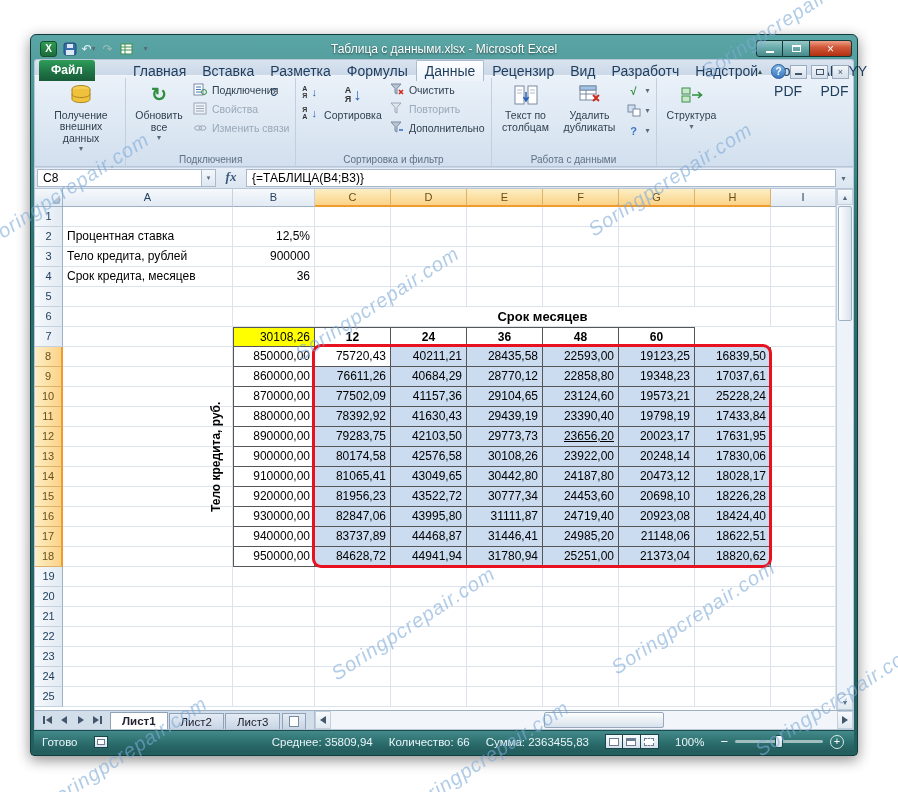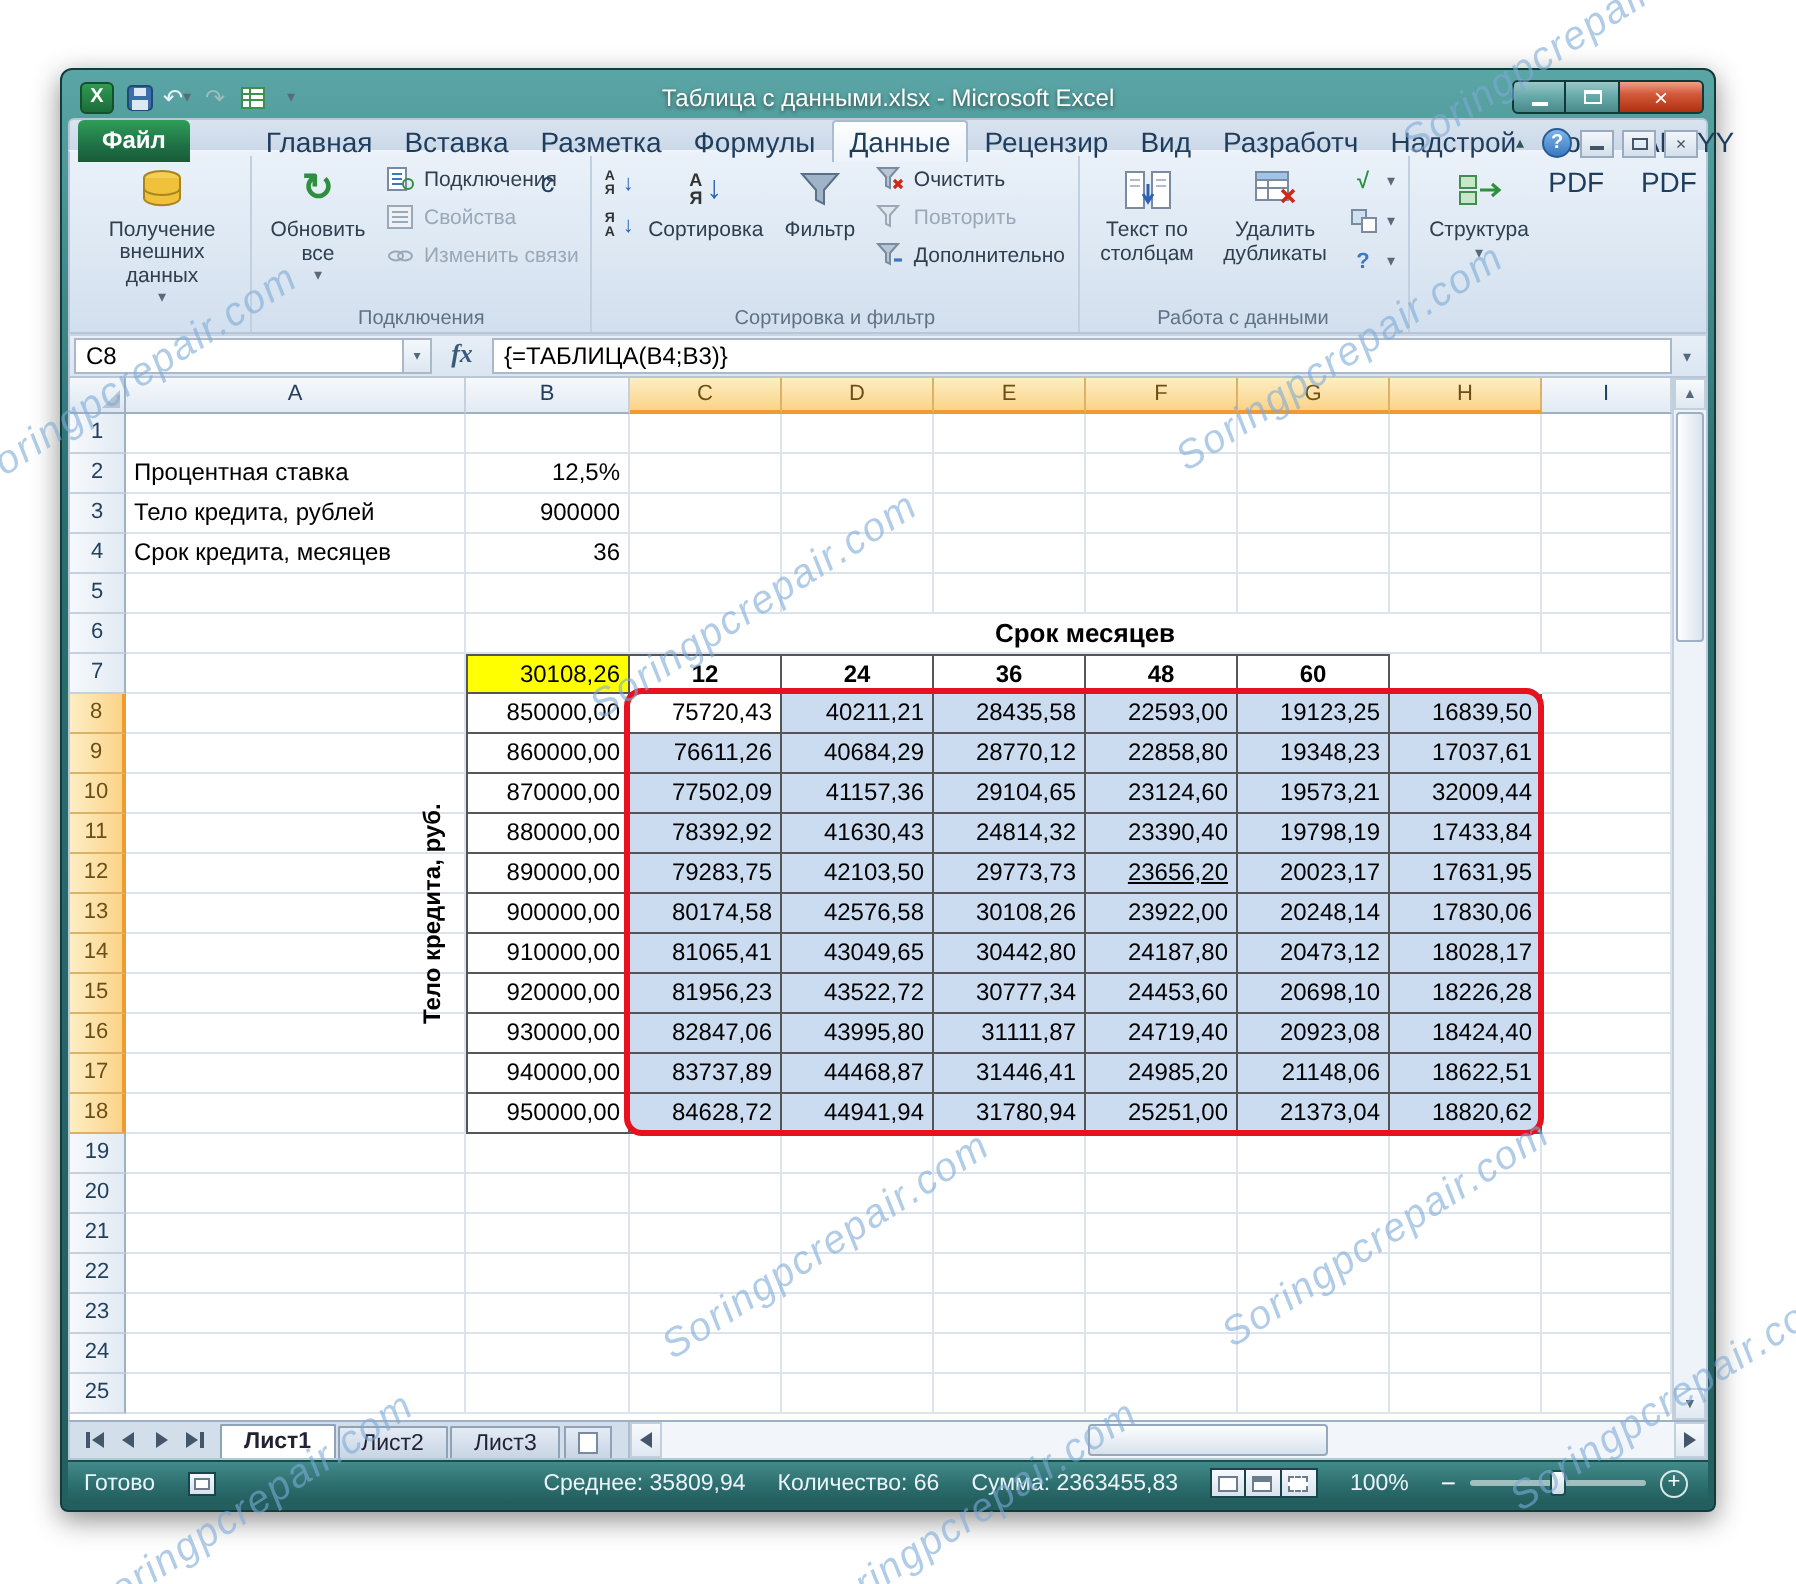--- a/index.html
+++ b/index.html
@@ -289,28 +289,20 @@
             <span class="sortbig">
               <span class="letters">
                   <i>А</i>
                   <i>Я</i>
                 </span>
               <span class="bigarrow">↓</span>
             </span>
           </span>
           <span>Сортировка</span>
         </div>
-        <div class="bigbtn" style="width:48px;">
-          <span class="bicon">
-            <svg width="22" height="20">
-                <polygon points="2,2 20,2 13,10 13,17 9,15 9,10" fill="#9fb4c8" stroke="#5a7088"></polygon>
-              </svg>
-          </span>
-          <span>Фильтр</span>
-        </div>
         <div class="smallcol">
           <div class="smallbtn">
             <span class="sicon">
               <svg width="14" height="13">
                   <polygon points="1,1 11,1 7,5.5 7,11 5,10 5,5.5" fill="#b8c6d4" stroke="#7a8aa0"></polygon>
                   <path d="M9 7l4 4M13 7l-4 4" stroke="#d02818" stroke-width="1.6"></path>
                 </svg>
             </span>
             <span>Очистить</span>
           </div>
@@ -528,30 +520,30 @@
           </div>
           <div class="grow">
             <div class="rowh sel">10</div>
             <div class="cell" style="width: 170px; flex: 0 0 170px;"></div>
             <div class="cell num tb tbl" style="width: 82px; flex: 0 0 82px;">870000,00</div>
             <div class="cell num tb selcell" style="width: 76px; flex: 0 0 76px;">77502,09</div>
             <div class="cell num tb selcell" style="width: 76px; flex: 0 0 76px;">41157,36</div>
             <div class="cell num tb selcell" style="width: 76px; flex: 0 0 76px;">29104,65</div>
             <div class="cell num tb selcell" style="width: 76px; flex: 0 0 76px;">23124,60</div>
             <div class="cell num tb selcell" style="width: 76px; flex: 0 0 76px;">19573,21</div>
-            <div class="cell num tb selcell" style="width: 76px; flex: 0 0 76px;">32009,44</div>
+            <div class="cell num tb selcell" style="width: 76px; flex: 0 0 76px;">25228,24</div>
             <div class="cell" style="flex: 1 1 auto;"></div>
           </div>
           <div class="grow">
             <div class="rowh sel">11</div>
             <div class="cell" style="width: 170px; flex: 0 0 170px;"></div>
             <div class="cell num tb tbl" style="width: 82px; flex: 0 0 82px;">880000,00</div>
             <div class="cell num tb selcell" style="width: 76px; flex: 0 0 76px;">78392,92</div>
             <div class="cell num tb selcell" style="width: 76px; flex: 0 0 76px;">41630,43</div>
-            <div class="cell num tb selcell" style="width: 76px; flex: 0 0 76px;">24814,32</div>
+            <div class="cell num tb selcell" style="width: 76px; flex: 0 0 76px;">29439,19</div>
             <div class="cell num tb selcell" style="width: 76px; flex: 0 0 76px;">23390,40</div>
             <div class="cell num tb selcell" style="width: 76px; flex: 0 0 76px;">19798,19</div>
             <div class="cell num tb selcell" style="width: 76px; flex: 0 0 76px;">17433,84</div>
             <div class="cell" style="flex: 1 1 auto;"></div>
           </div>
           <div class="grow">
             <div class="rowh sel">12</div>
             <div class="cell" style="width: 170px; flex: 0 0 170px;"></div>
             <div class="cell num tb tbl" style="width: 82px; flex: 0 0 82px;">890000,00</div>
             <div class="cell num tb selcell" style="width: 76px; flex: 0 0 76px;">79283,75</div>

